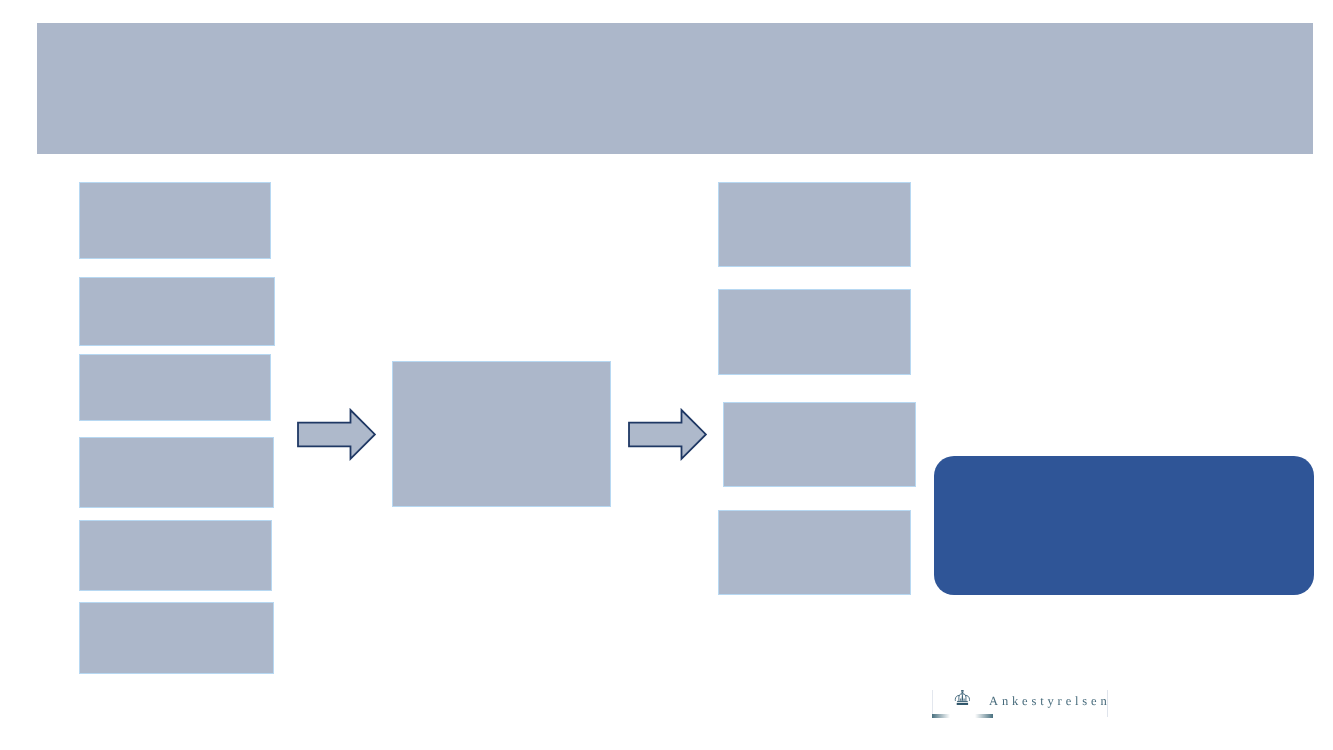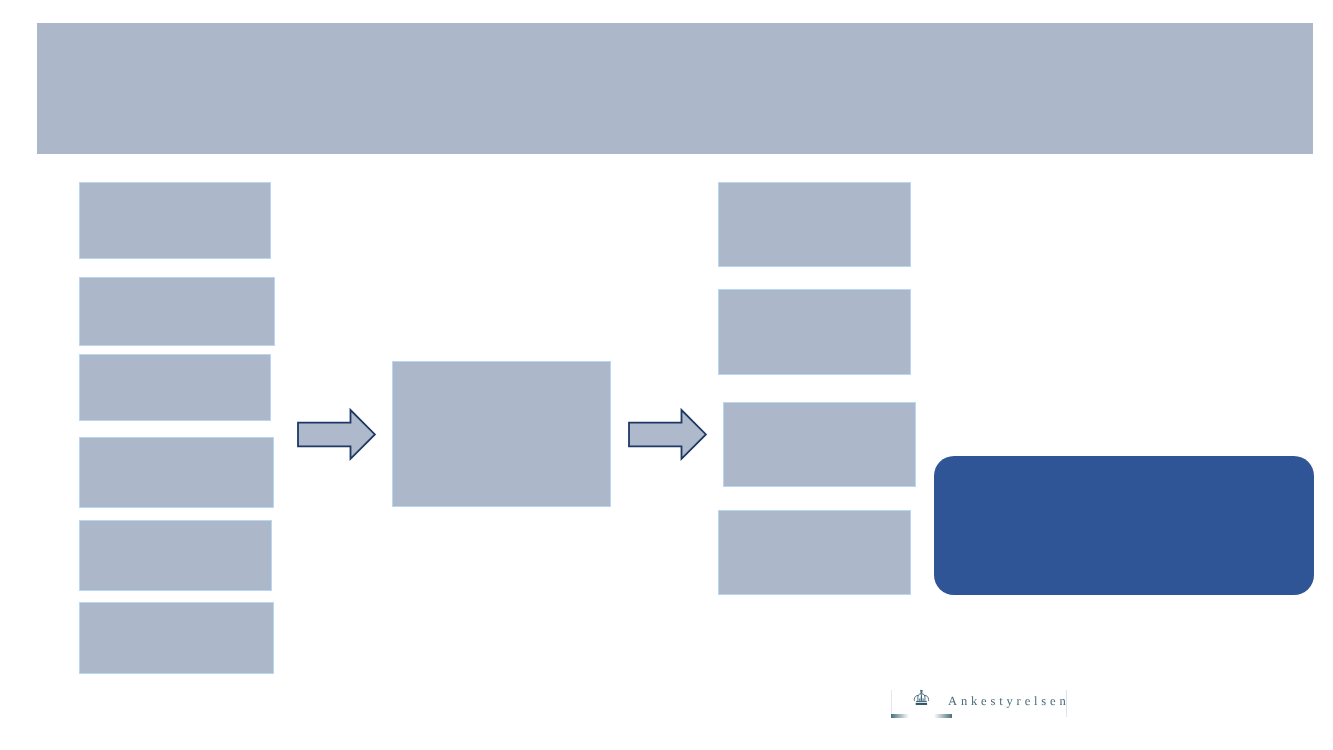--- a/index.html
+++ b/index.html
@@ -44,21 +44,21 @@
 
   <svg class="arrow" width="82.9" height="54.9" viewBox="0 0 82.9 54.9" style="left: 294.6px; top: 406.7px;">
     <path stroke-linejoin="miter" stroke-miterlimit="10" d="M3 15.549999999999999 L55.50000000000001 15.549999999999999 L55.50000000000001 3 L79.9 27.45 L55.50000000000001 51.9 L55.50000000000001 39.35 L3 39.35 Z" fill="#aeb9cb" stroke="#1f3864" stroke-width="1.8"></path>
   </svg>
   <svg class="arrow" width="82.9" height="54.9" viewBox="0 0 82.9 54.9" style="left: 625.6px; top: 406.7px;">
     <path stroke-linejoin="miter" stroke-miterlimit="10" d="M3 15.549999999999999 L55.50000000000001 15.549999999999999 L55.50000000000001 3 L79.9 27.45 L55.50000000000001 51.9 L55.50000000000001 39.35 L3 39.35 Z" fill="#aeb9cb" stroke="#1f3864" stroke-width="1.8"></path>
   </svg>
 
   <div class="bluebox" style="left: 934px; top: 456px; width: 380px; height: 139px; border-radius: 20px; background: rgb(47, 85, 151);"></div>
 
-  <div class="logo" style="left:885px;top:682px;width:195px;height:40px;">
+  <div class="logo" style="left:926px;top:682px;width:195px;height:40px;">
     <div class="logo-rule-left"></div>
     <div class="logo-rule-right"></div>
     <svg class="crown" width="16.8" height="15.2" viewBox="12 0.8 86 85.5">
       <g fill="none" stroke="#3f6479" stroke-width="5.2" stroke-linecap="butt" stroke-linejoin="round">
         <path d="M53 22 C 42 22 35.5 30 35 42 L35.5 62"></path>
         <path d="M39 31 C 24 31 15.5 40 15 54 L15.5 62"></path>
         <path d="M57 22 C 68 22 74.5 30 75 42 L74.5 62"></path>
         <path d="M71 31 C 86 31 94.5 40 95 54 L94.5 62"></path>
         <path d="M45 49 L45.5 62"></path>
         <path d="M65 49 L64.5 62"></path>

